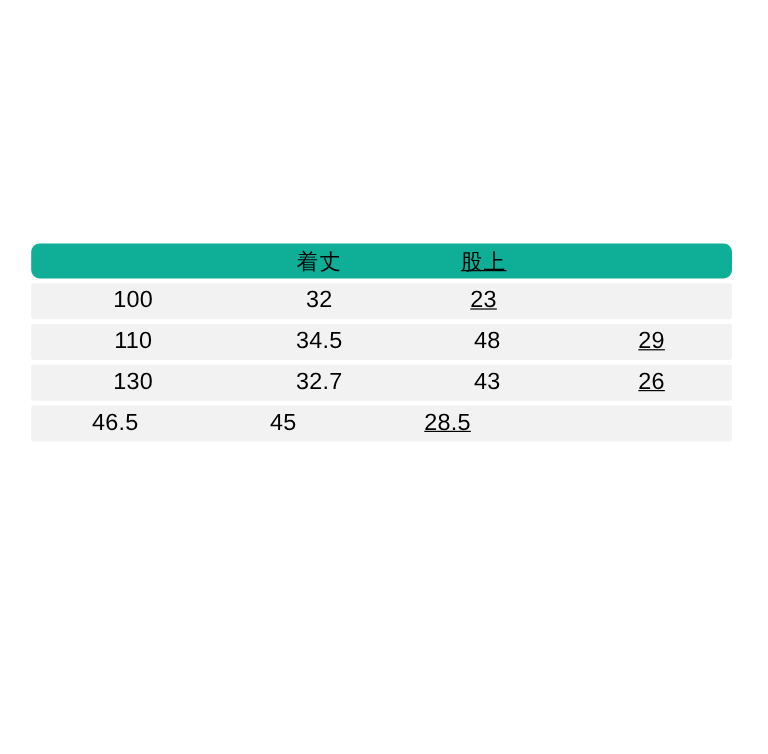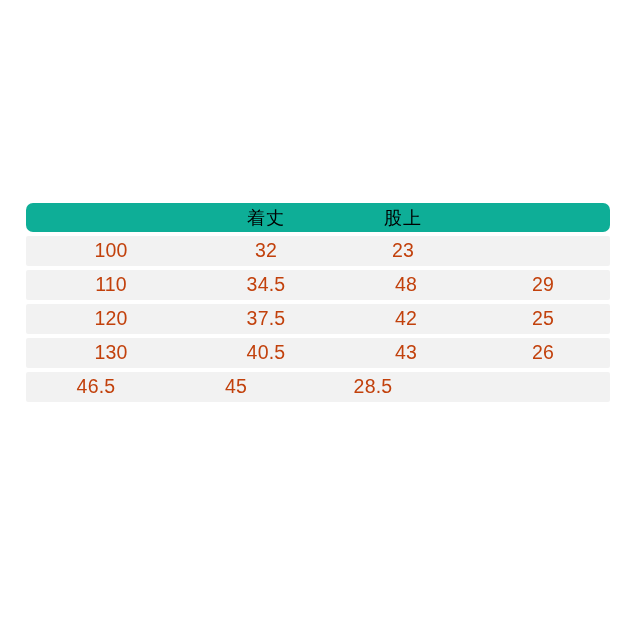--- a/index.html
+++ b/index.html
@@ -47,30 +47,30 @@
     text-align: center;
     color: #1c1c1c;
     font-size: 19px;
     line-height: 1;
     letter-spacing: 0.2px;
     white-space: nowrap;
   }
   .c0 { width: 170px; }
   .c1 { width: 140px; }
   .c2 { width: 140px; }
-  .c3 { width: 134px; }
+  .c3 { width: 134px; text-decoration: underline; }
 
   .header-row .cell {
     font-size: 18px;
     color: #000000;
     letter-spacing: 1px;
   }
   .data-row .cell {
     font-size: 19.5px;
-    color: #c2410c;
+    color: #000000;
   }
   .data-row .c0 {
     font-size: 19.5px;
   }
 </style>
 </head>
 <body>
 
 <div class="canvas">
 
@@ -88,30 +88,24 @@
       <div class="cell c3">23</div>
     </div>
 
     <div class="row data-row">
       <div class="cell c0">110</div>
       <div class="cell c1">34.5</div>
       <div class="cell c2">48</div>
       <div class="cell c3">29</div>
     </div>
 
-    <div class="row data-row">
-      <div class="cell c0">120</div>
-      <div class="cell c1">37.5</div>
-      <div class="cell c2">42</div>
-      <div class="cell c3">25</div>
-    </div>
 
     <div class="row data-row">
       <div class="cell c0">130</div>
-      <div class="cell c1">40.5</div>
+      <div class="cell c1">32.7</div>
       <div class="cell c2">43</div>
       <div class="cell c3">26</div>
     </div>
 
 
     <div class="row data-row">
       <div class="cell c1">46.5</div>
       <div class="cell c2">45</div>
       <div class="cell c3">28.5</div>
     </div>

